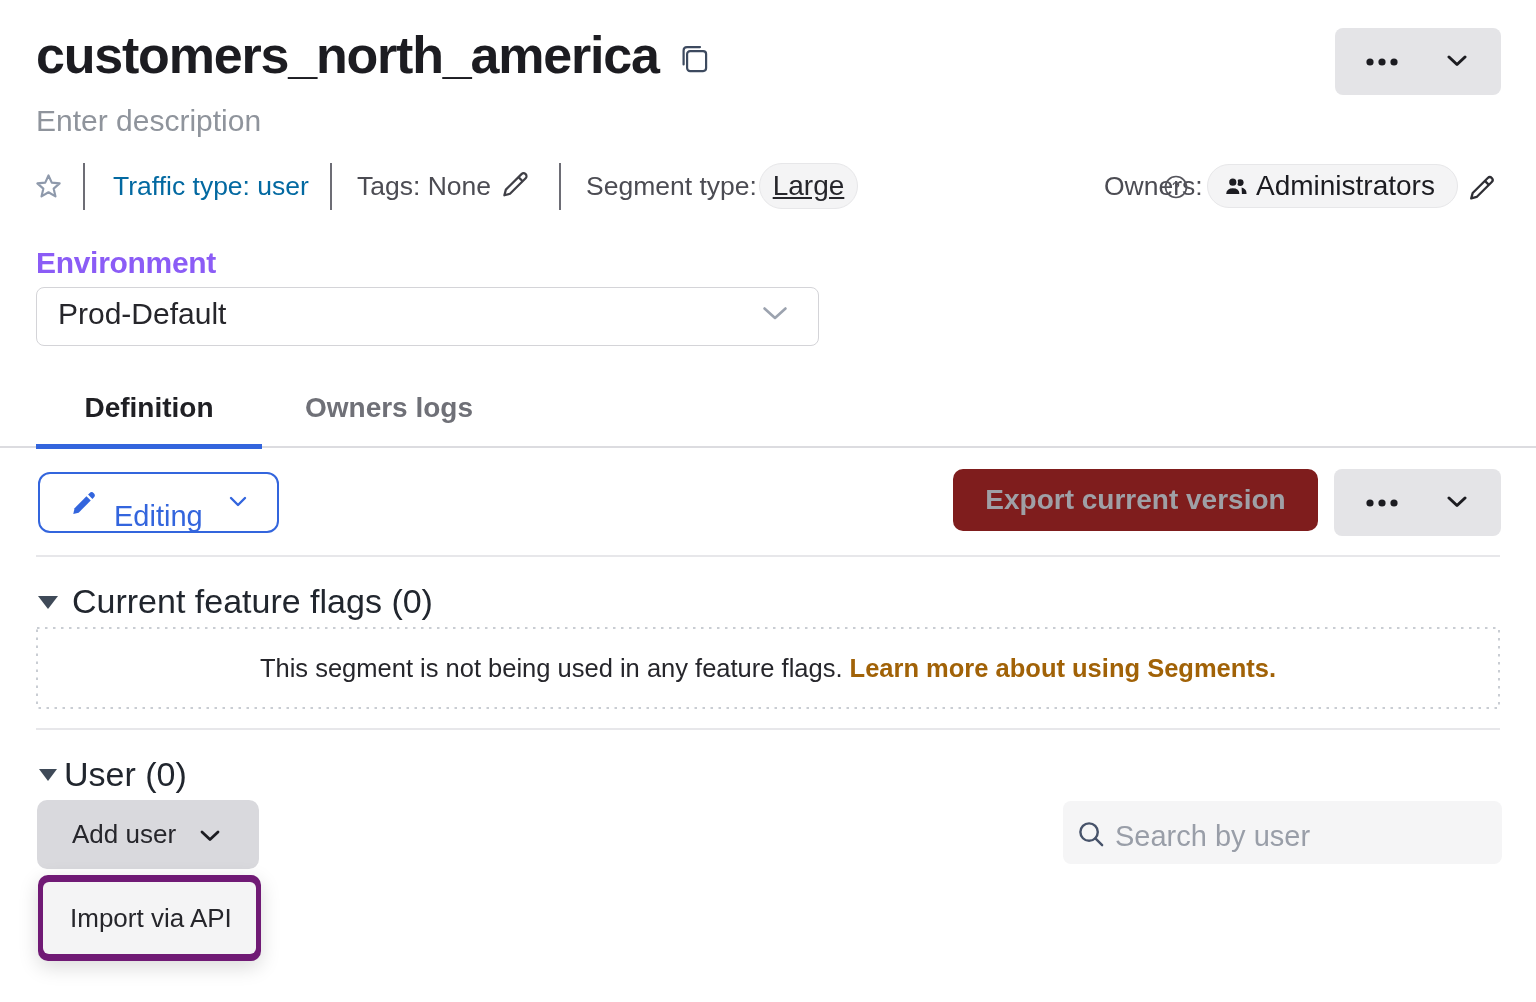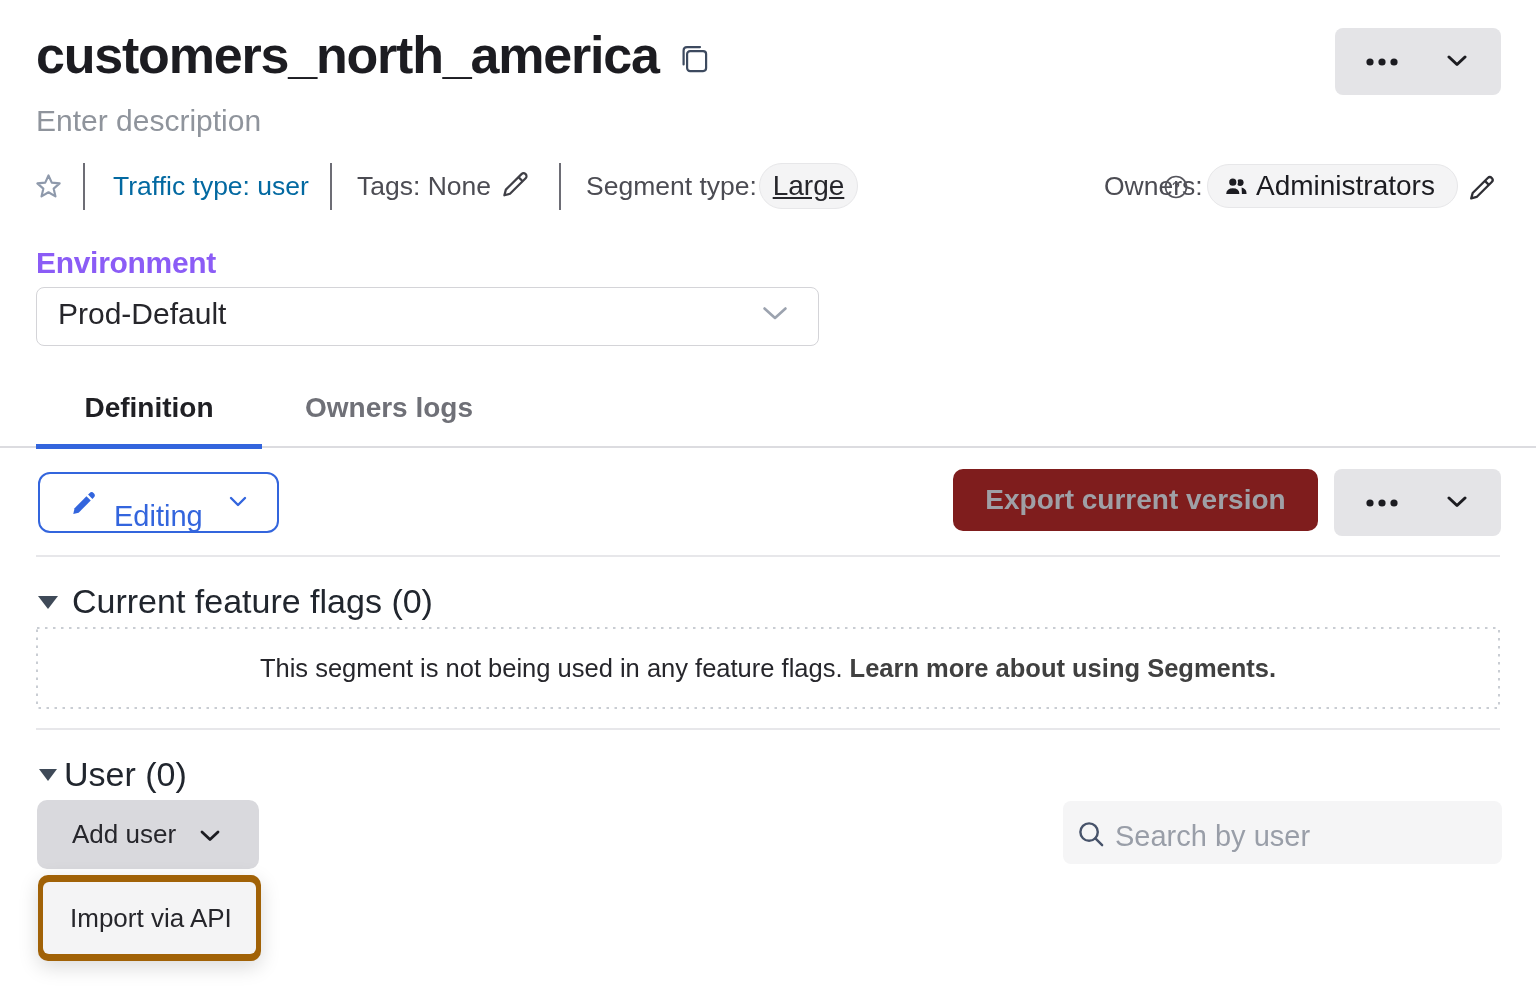--- a/index.html
+++ b/index.html
@@ -97,36 +97,36 @@
 
 <div class="abs" style="left:36px; top:555px; width:1464px; height:2px; background:#e7e7ea;"></div>
 
 <svg class="abs" style="left:37px; top:595px;" width="22" height="15" viewBox="0 0 22 15">
   <path d="M1 1 h20 l-10 13 z" fill="#3f4a58"></path>
 </svg>
 <div class="abs" style="left:72px; top:584px; font-size:34px; line-height:34px; color:#21262e;">Current feature flags (0)</div>
 <svg class="abs" style="left:36px; top:627px;" width="1464" height="82">
     <rect x="1" y="1" width="1462" height="80" fill="none" stroke="#c9cdd3" stroke-width="2" stroke-dasharray="2.5 5.5"></rect>
   </svg>
-<div class="abs" style="left:36px; top:627px; width:1464px; height:82px; display:flex; align-items:center; justify-content:center; font-size:25.5px; color:#26262b;">This segment is not being used in any feature flags.&nbsp;<span style="color:#404040; font-weight:700;">Learn more about using Segments.</span></div>
+<div class="abs" style="left:36px; top:627px; width:1464px; height:82px; display:flex; align-items:center; justify-content:center; font-size:25.5px; color:#26262b;">This segment is not being used in any feature flags.&nbsp;<span style="color:#a16207; font-weight:700;">Learn more about using Segments.</span></div>
 
 <div class="abs" style="left:36px; top:728px; width:1464px; height:2px; background:#e7e7ea;"></div>
 
 <svg class="abs" style="left:38px; top:768px;" width="20" height="14" viewBox="0 0 20 14">
   <path d="M1 1 h18 l-9 12 z" fill="#3f4a58"></path>
 </svg>
 <div class="abs" style="left:64px; top:757px; font-size:34px; line-height:34px; color:#21262e;">User (0)</div>
 
 <div class="abs" style="left:37px; top:800px; width:222px; height:69px; background:#d9d9dd; border-radius:10px;"></div>
 <div class="abs" style="left:72px; top:800px; height:68px; display:flex; align-items:center; font-size:26px; color:#26262b;">Add user</div>
 <svg class="abs" style="left:200px; top:830px;" width="20" height="12" viewBox="0 0 20 12" fill="none">
   <path d="M2 2 L10 9.5 L18 2" stroke="#1c1c21" stroke-width="2.8" stroke-linecap="round" stroke-linejoin="round"></path>
 </svg>
 
-<div class="abs" style="left:38px; top:875px; width:223px; height:86px; background:#a16207; border-radius:10px; box-shadow:0 6px 20px rgba(0,0,0,0.15); padding:7px 5px;">
+<div class="abs" style="left:38px; top:875px; width:223px; height:86px; background:#701a75; border-radius:10px; box-shadow:0 6px 20px rgba(0,0,0,0.15); padding:7px 5px;">
   <div style="width:100%; height:100%; background:#f4f4f5; border-radius:6px; display:flex; align-items:center; padding-left:27px; font-size:26px; color:#26262b;">Import via API</div>
 </div>
 
 <div class="abs" style="left:1063px; top:801px; width:439px; height:63px; background:#f5f5f6; border-radius:8px;"></div>
 <svg class="abs" style="left:1077px; top:820px;" width="29" height="29" viewBox="0 0 30 30" fill="none">
   <circle cx="12.5" cy="12.5" r="9" stroke="#47536a" stroke-width="2.5"></circle>
   <path d="M19 19 L26 26" stroke="#47536a" stroke-width="2.5" stroke-linecap="round"></path>
 </svg>
 <div class="abs" style="left:1115px; top:805px; height:63px; display:flex; align-items:center; font-size:29px; color:#999ea8;">Search by user</div>
 

